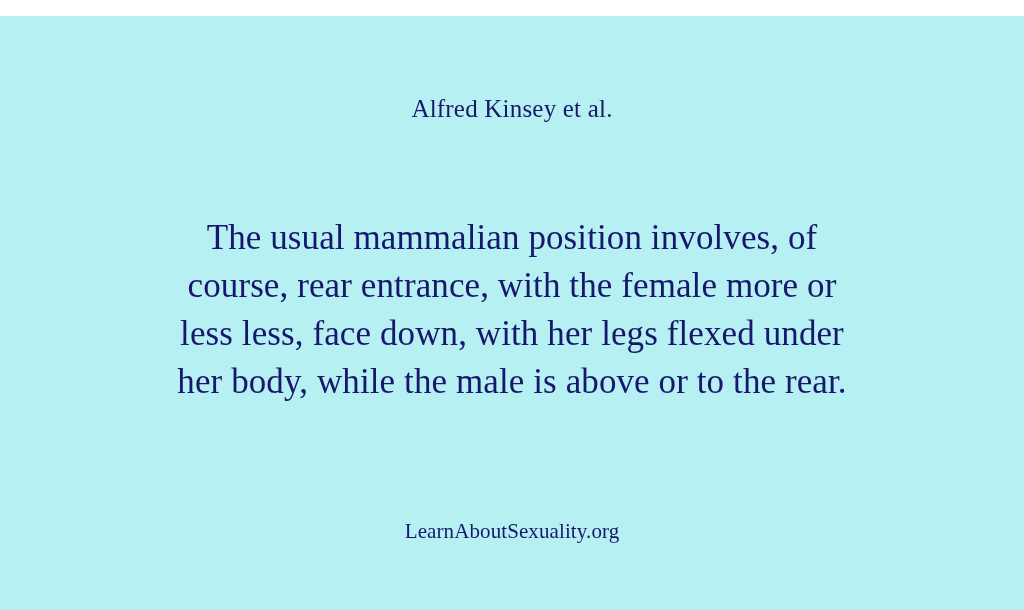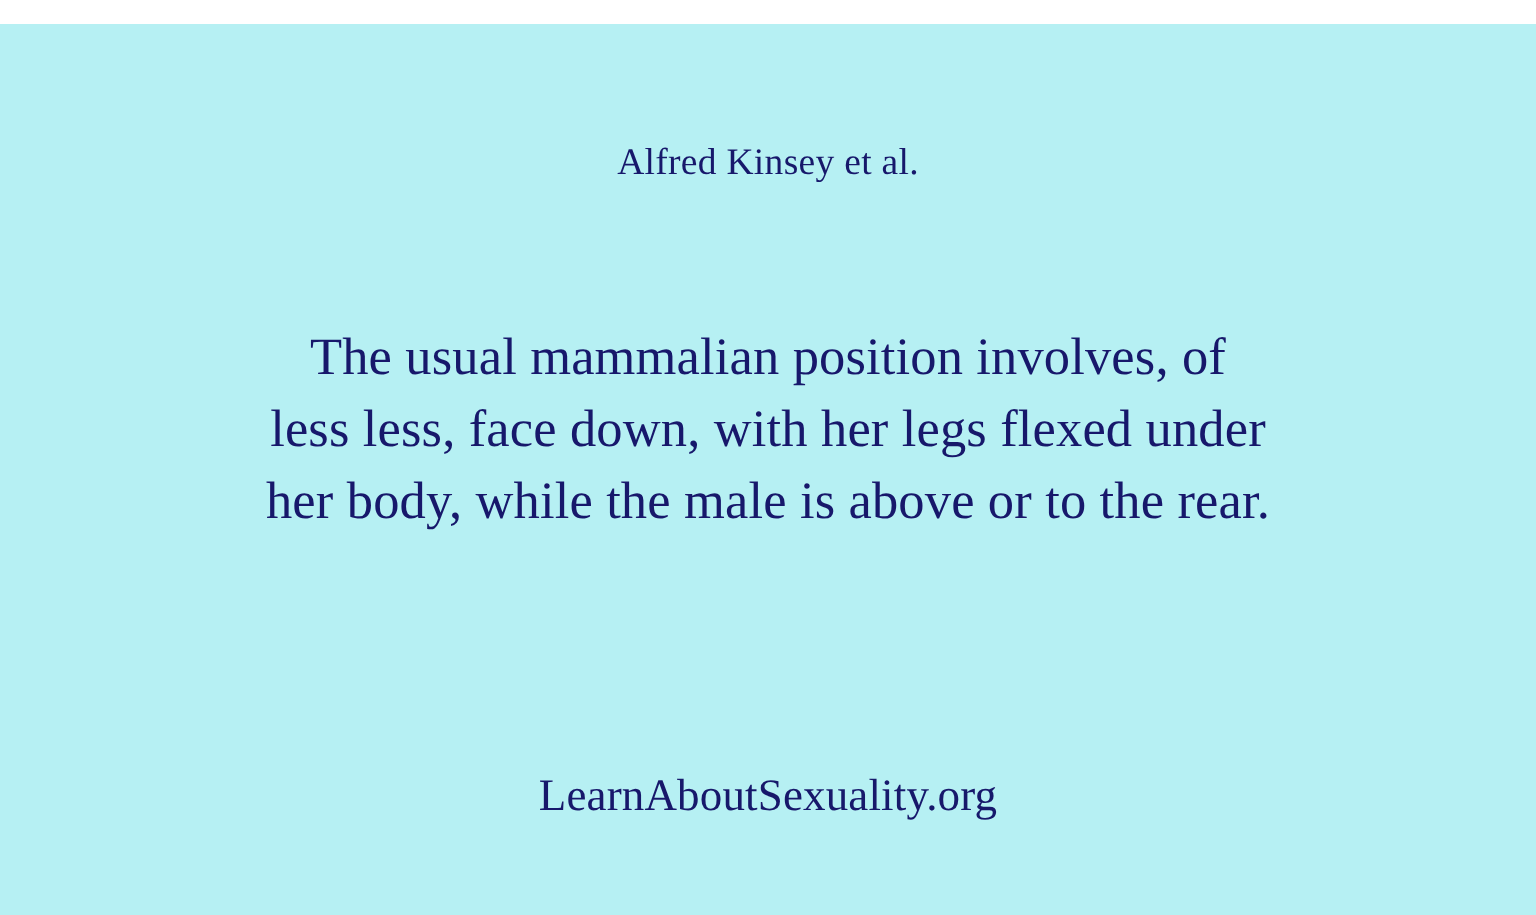--- a/index.html
+++ b/index.html
@@ -45,34 +45,35 @@
   .quote-block .quote-line {
     display: block;
     white-space: nowrap;
   }
   .site-line {
     position: absolute;
     top: 498px;
     left: 0;
     width: 1024px;
     text-align: center;
-    font-size: 30px;
+    font-size: 21px;
     line-height: 34px;
     color: #17186b;
     letter-spacing: 0.1px;
   }
 </style>
 </head>
 <body>
 
 <div class="quote-card">
 
   <div class="author-line">Alfred Kinsey et al.</div>
 
   <div class="quote-block">
     <span class="quote-line">The usual mammalian position involves, of</span>
+    <span class="quote-line">course, rear entrance, with the female more or</span>
     <span class="quote-line">less less, face down, with her legs flexed under</span>
     <span class="quote-line">her body, while the male is above or to the rear.</span>
   </div>
 
   <div class="site-line">LearnAboutSexuality.org</div>
 
 </div>
 
 </body></html>

